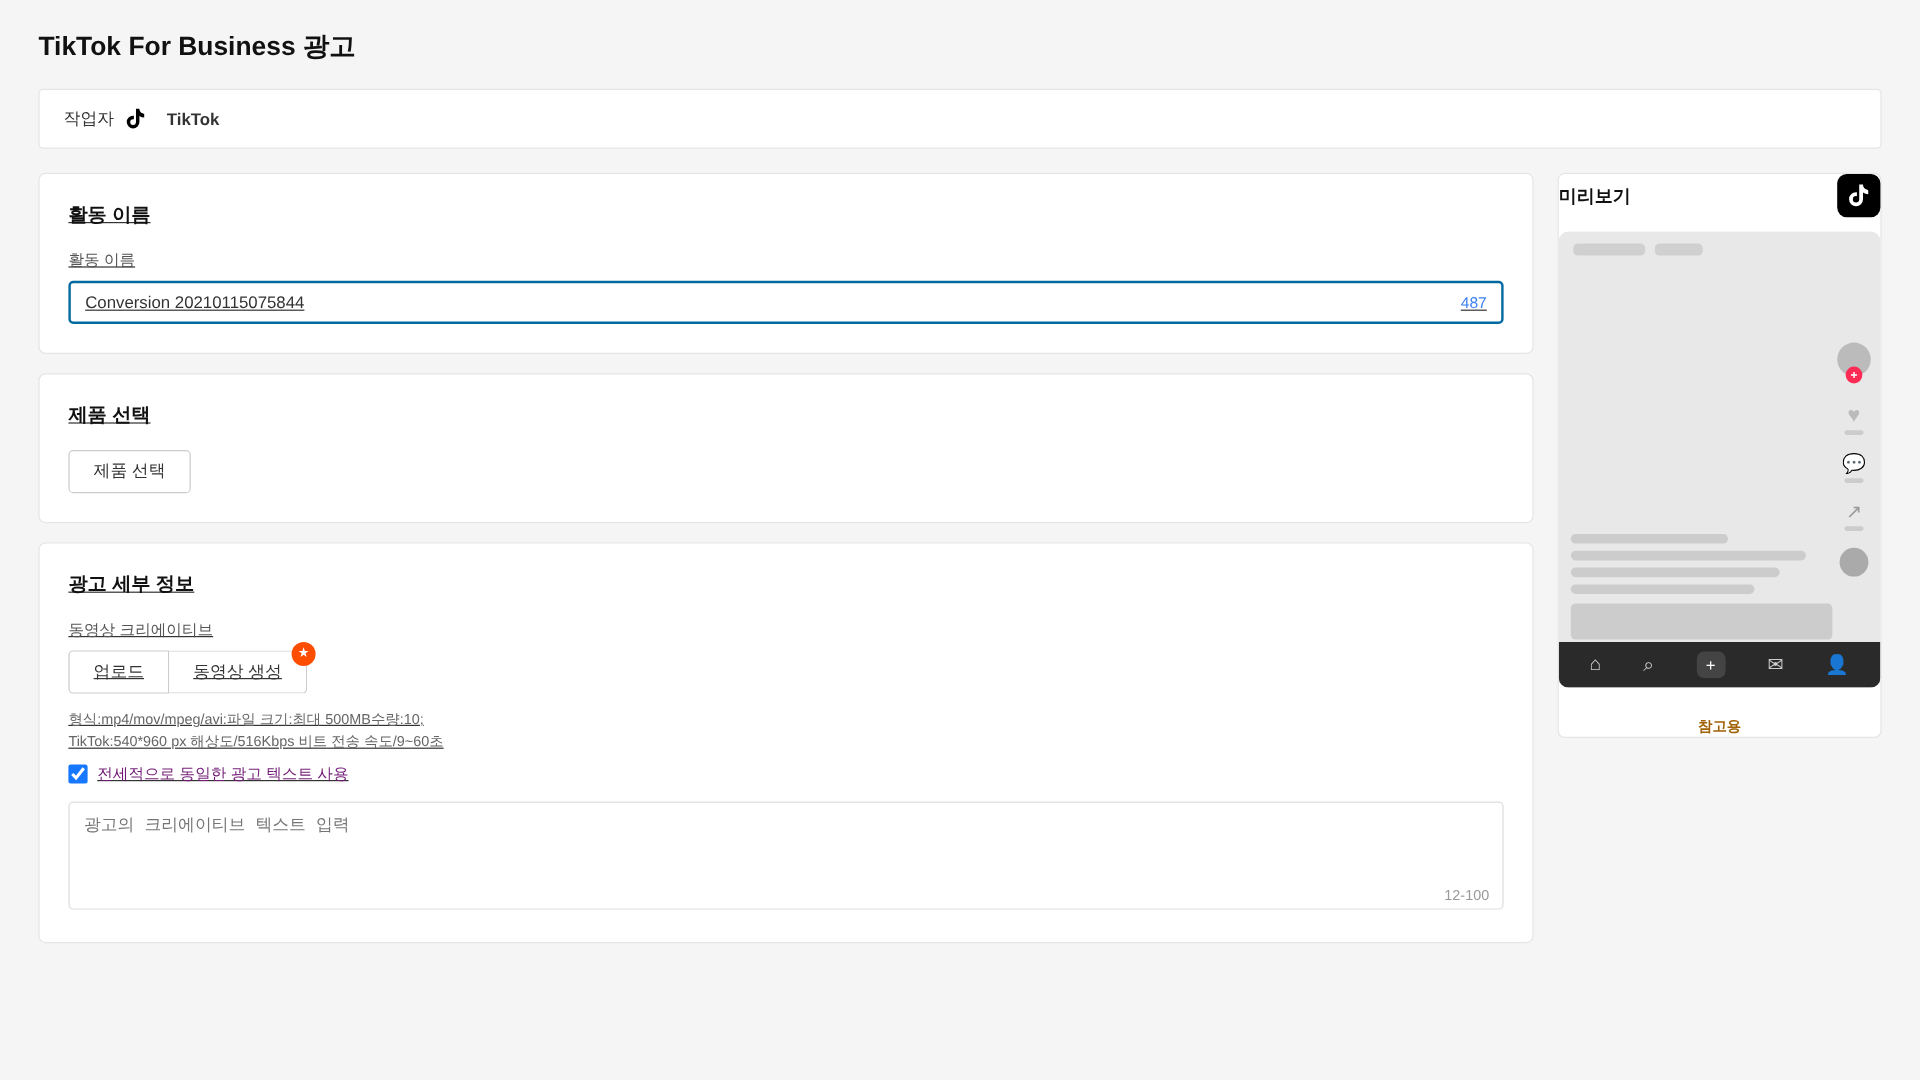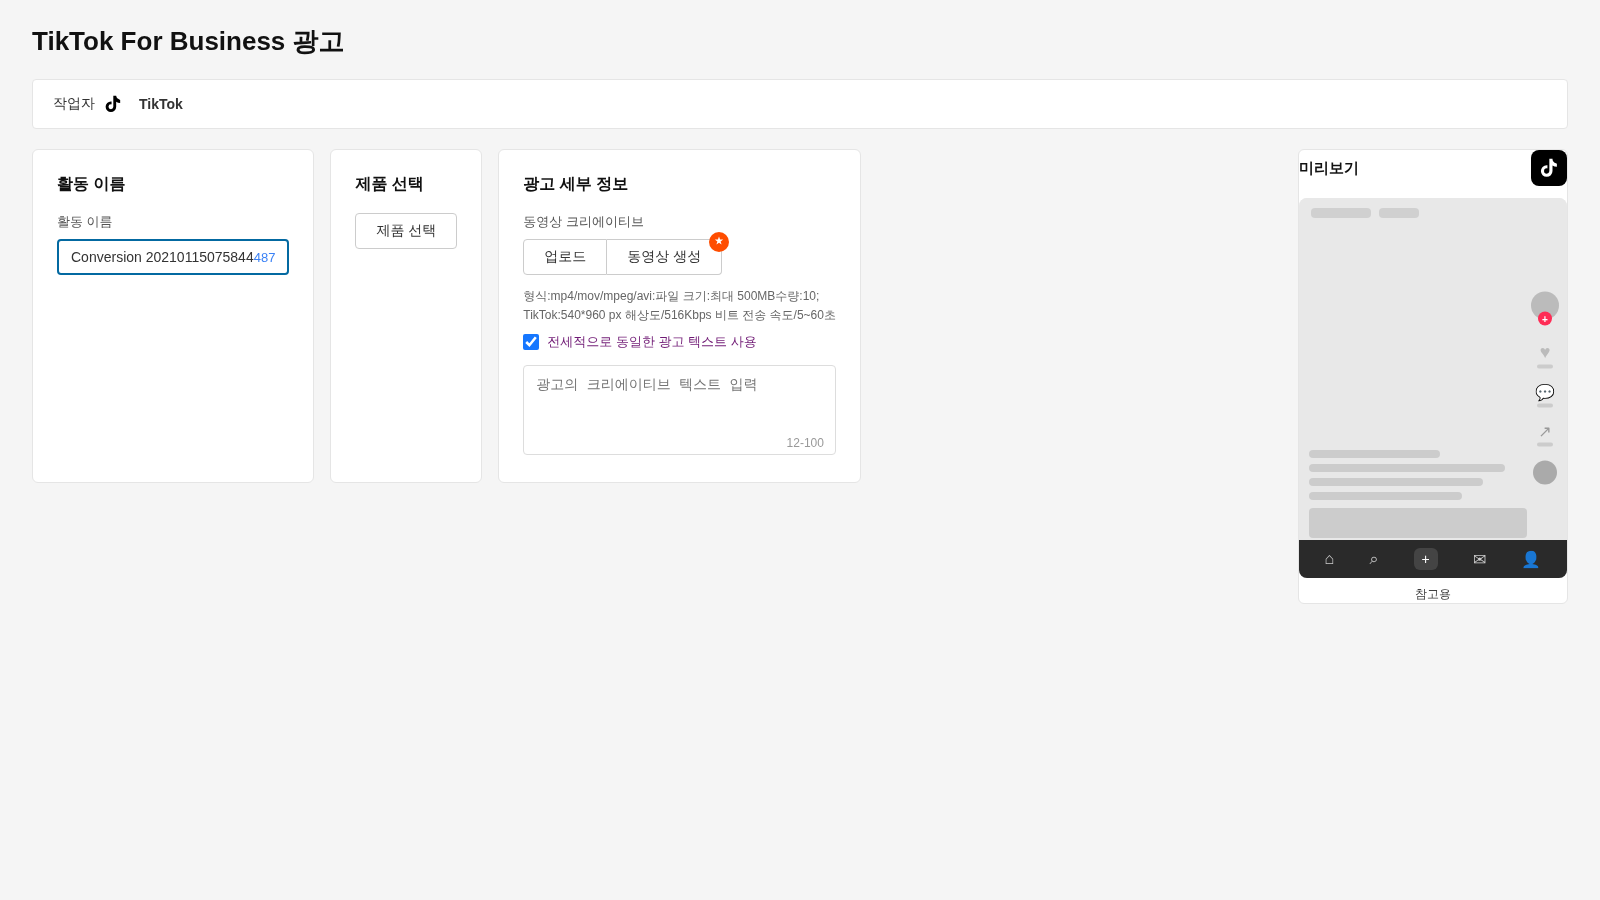--- a/index.html
+++ b/index.html
@@ -7,21 +7,21 @@
       font-family: -apple-system, BlinkMacSystemFont, 'Segoe UI', sans-serif;
       background: #f5f5f5;
       color: #333;
       font-size: 14px;
     }
     .page-wrapper {
       padding: 24px 32px;
       max-width: 1600px;
     }
     .page-title {
-      font-size: 26px;
+      font-size: 22px;
       font-weight: 700;
       margin-bottom: 20px;
       color: #111;
     }
     .author-bar {
       background: #fff;
       border: 1px solid #e5e5e5;
       border-radius: 4px;
       padding: 14px 20px;
       display: flex;
@@ -42,21 +42,23 @@
       height: 20px;
     }
     .main-layout {
       display: flex;
       gap: 20px;
       align-items: flex-start;
     }
     .left-panel {
       flex: 1;
       display: flex;
+      flex-direction: column;
       gap: 16px;
+      text-decoration: underline;
     }
     .right-panel {
       width: 270px;
       flex-shrink: 0;
     }
     .card {
       background: #fff;
       border: 1px solid #e5e5e5;
       border-radius: 6px;
       padding: 24px;
@@ -296,22 +298,23 @@
     .mock-plus-nav {
       background: #444;
       border-radius: 6px;
       padding: 3px 8px;
       color: #fff;
       font-size: 14px;
     }
     .preview-note {
       text-align: center;
       font-size: 12px;
-      color: #404040;
-      margin-top: 8px;
+      color: #a16207;
+      margin-top: 24px;
+      font-weight: bold;
     }
     .dot-circle {
       width: 28px;
       height: 28px;
       border-radius: 50%;
       background: #d0d0d0;
       position: absolute;
       right: 8px;
       bottom: 45px;
     }
@@ -370,21 +373,21 @@
               <span>동영상 생성</span>
               <span class="badge-orange">
                 <svg viewBox="0 0 20 20" width="14" height="14" fill="white">
                   <path d="M10 2l1.5 4.5H16l-3.7 2.7 1.4 4.3L10 11 6.3 13.5l1.4-4.3L4 6.5h4.5z"></path>
                 </svg>
               </span>
             </button>
           </div>
           <div class="file-info">
             <div>형식:mp4/mov/mpeg/avi:파일 크기:최대 500MB수량:10;</div>
-            <div>TikTok:540*960 px 해상도/516Kbps 비트 전송 속도/5~60초</div>
+            <div>TikTok:540*960 px 해상도/516Kbps 비트 전송 속도/9~60초</div>
           </div>
         </div>
 
         <div class="checkbox-row">
           <input type="checkbox" checked="" style="">
           <label class="checkbox-label">전세적으로 동일한 광고 텍스트 사용</label>
         </div>
 
         <div class="textarea-wrapper">
           <textarea class="ad-textarea" placeholder="광고의 크리에이티브 텍스트 입력" style=""></textarea>

